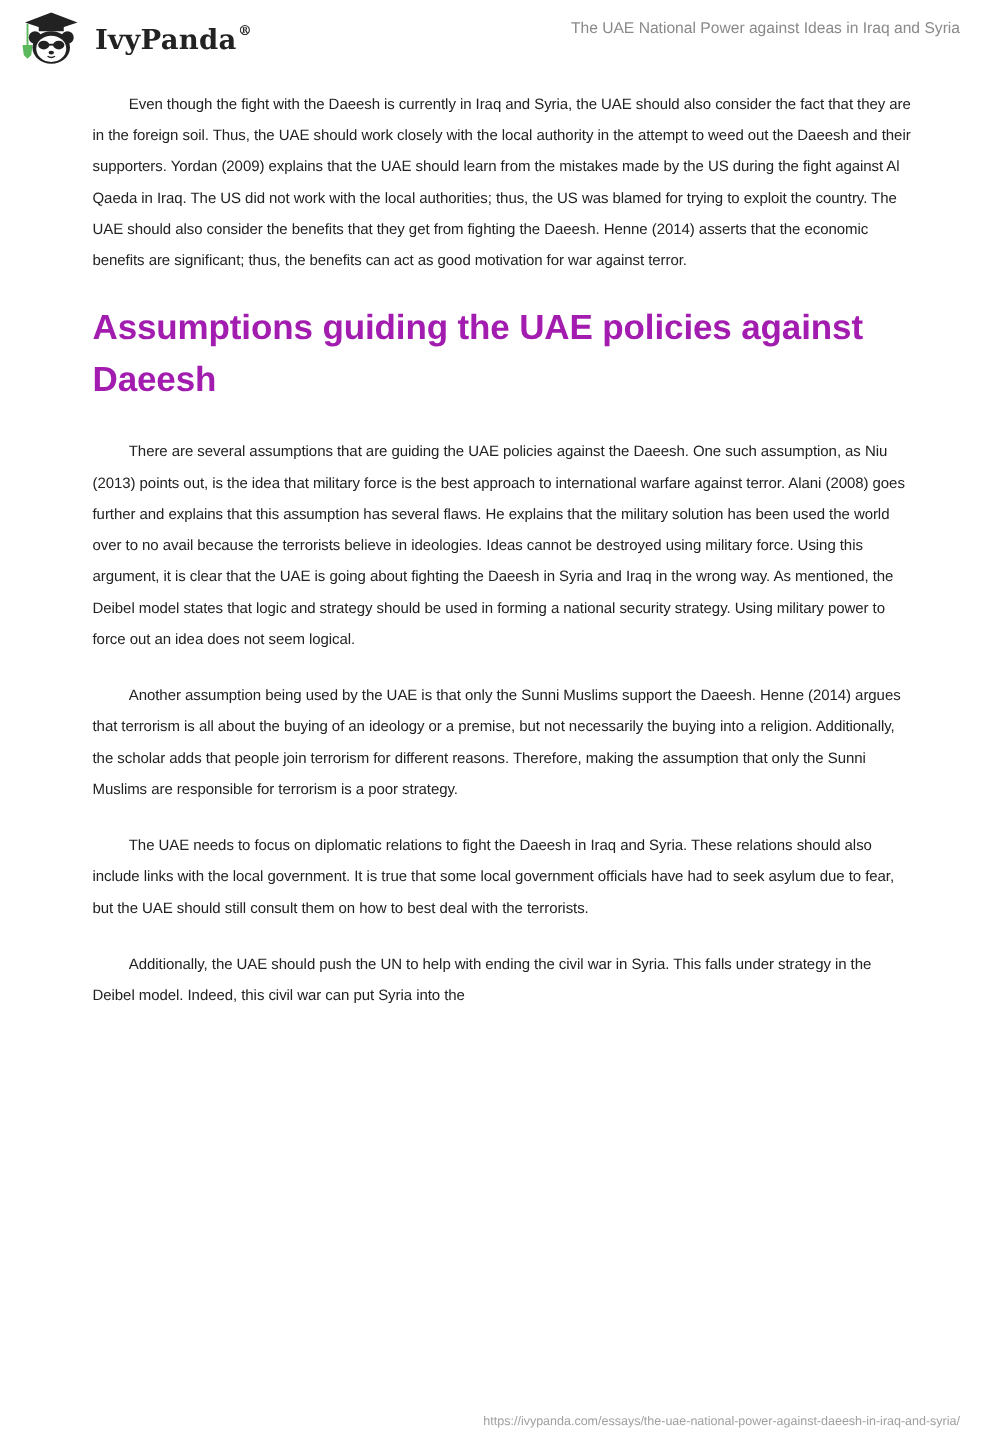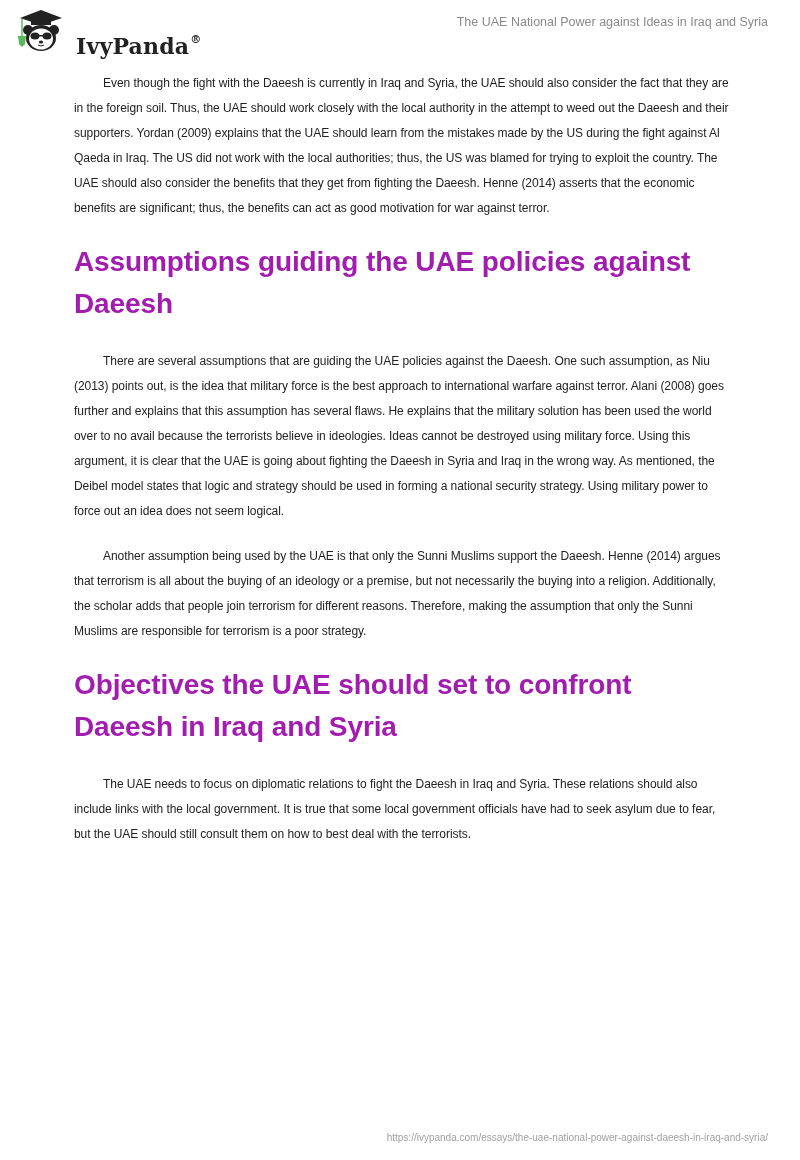--- a/index.html
+++ b/index.html
@@ -35,21 +35,21 @@
       display: block;
     }
     .logo-text {
       font-family: "DejaVu Serif", serif;
       font-weight: bold;
       font-size: 22px;
       color: #222;
       margin-left: 8px;
       letter-spacing: 0.2px;
       position: relative;
-      top: 16px;
+      top: 2px;
     }
     .logo-reg {
       font-size: 11px;
       vertical-align: super;
       position: relative;
       top: -3px;
       margin-left: 1px;
     }
     .header-title {
       position: absolute;
@@ -119,17 +119,17 @@
   <div class="header-title">The UAE National Power against Ideas in Iraq and Syria</div>
 </div>
 
 <div class="content">
   <p class="para">Even though the fight with the Daeesh is currently in Iraq and Syria, the UAE should also consider the fact that they are in the foreign soil. Thus, the UAE should work closely with the local authority in the attempt to weed out the Daeesh and their supporters. Yordan (2009) explains that the UAE should learn from the mistakes made by the US during the fight against Al Qaeda in Iraq. The US did not work with the local authorities; thus, the US was blamed for trying to exploit the country. The UAE should also consider the benefits that they get from fighting the Daeesh. Henne (2014) asserts that the economic benefits are significant; thus, the benefits can act as good motivation for war against terror.</p>
 
   <h2 class="heading">Assumptions guiding the UAE policies against Daeesh</h2>
   <p class="para">There are several assumptions that are guiding the UAE policies against the Daeesh. One such assumption, as Niu (2013) points out, is the idea that military force is the best approach to international warfare against terror. Alani (2008) goes further and explains that this assumption has several flaws. He explains that the military solution has been used the world over to no avail because the terrorists believe in ideologies. Ideas cannot be destroyed using military force. Using this argument, it is clear that the UAE is going about fighting the Daeesh in Syria and Iraq in the wrong way. As mentioned, the Deibel model states that logic and strategy should be used in forming a national security strategy. Using military power to force out an idea does not seem logical.</p>
   <p class="para">Another assumption being used by the UAE is that only the Sunni Muslims support the Daeesh. Henne (2014) argues that terrorism is all about the buying of an ideology or a premise, but not necessarily the buying into a religion. Additionally, the scholar adds that people join terrorism for different reasons. Therefore, making the assumption that only the Sunni Muslims are responsible for terrorism is a poor strategy.</p>
 
-  <h2 class="heading">Objectives the UAE should set to confront Daeesh in Iraq and Syria</h2>
   <p class="para">The UAE needs to focus on diplomatic relations to fight the Daeesh in Iraq and Syria. These relations should also include links with the local government. It is true that some local government officials have had to seek asylum due to fear, but the UAE should still consult them on how to best deal with the terrorists.</p>
+  <p class="para">Additionally, the UAE should push the UN to help with ending the civil war in Syria. This falls under strategy in the Deibel model. Indeed, this civil war can put Syria into the</p>
 </div>
 
 <div class="footer-url">https://ivypanda.com/essays/the-uae-national-power-against-daeesh-in-iraq-and-syria/</div>
 
 </body></html>

